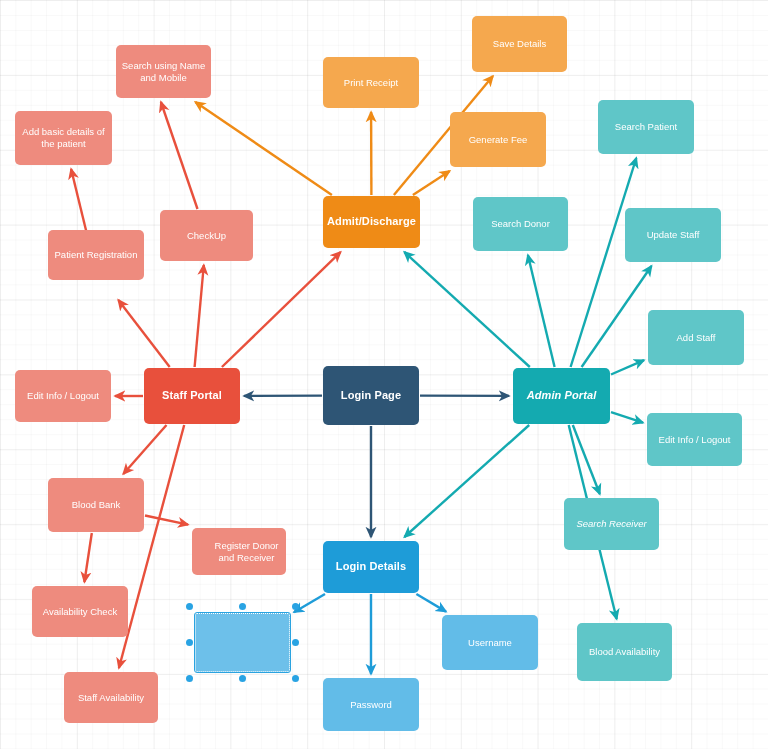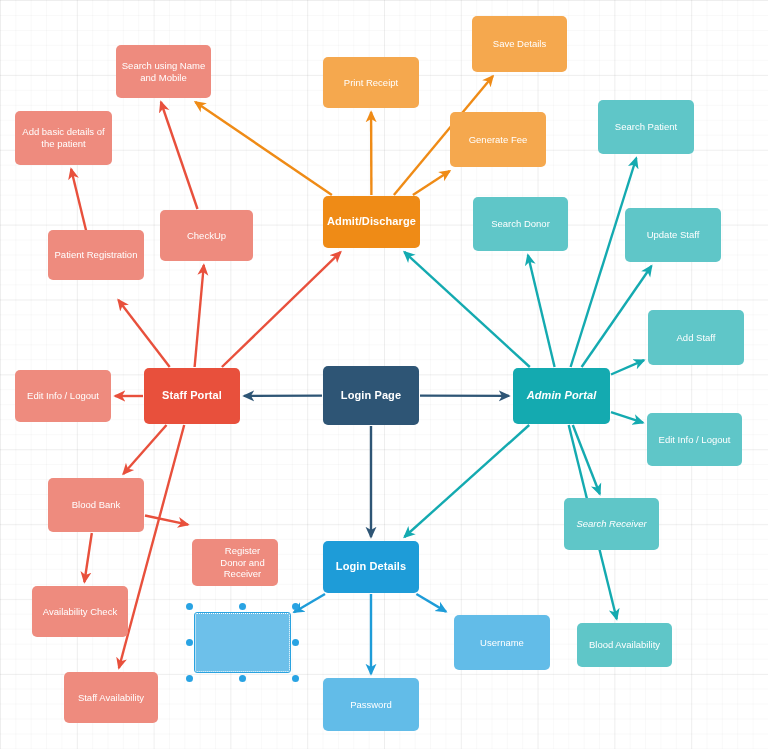--- a/index.html
+++ b/index.html
@@ -157,33 +157,33 @@
       </div>
       <div class="node leaf" style="left: 647px; top: 413px; width: 95px; height: 53px; background: rgb(95, 198, 200);">
         <span>Edit Info / Logout</span>
       </div>
       <div class="node leaf" style="left: 48px; top: 478px; width: 96px; height: 54px; background: rgb(238, 139, 126);">
         <span>Blood Bank</span>
       </div>
       <div class="node leaf" style="left: 564px; top: 498px; width: 95px; height: 52px; background: rgb(95, 198, 200); font-style: italic;">
         <span>Search Receiver</span>
       </div>
-      <div class="node leaf" style="left: 192px; top: 539px; width: 86px; height: 47px; background: rgb(238, 139, 126); padding-left: 20px;">
+      <div class="node leaf" style="left: 192px; top: 528px; width: 94px; height: 47px; background: rgb(238, 139, 126); padding-left: 20px;">
         <span>Register Donor and Receiver</span>
       </div>
       <div class="node hub" style="left: 323px; top: 541px; width: 96px; height: 52px; background: rgb(30, 156, 216);">
         <span>Login Details</span>
       </div>
       <div class="node leaf" style="left: 32px; top: 586px; width: 96px; height: 51px; background: rgb(238, 139, 126);">
         <span>Availability Check</span>
       </div>
-      <div class="node leaf" style="left: 454px; top: 615px; width: 96px; height: 55px; background: rgb(98, 188, 232);">
+      <div class="node leaf" style="left: 442px; top: 615px; width: 96px; height: 55px; background: rgb(98, 188, 232);">
         <span>Username</span>
       </div>
-      <div class="node leaf" style="left: 577px; top: 623px; width: 95px; height: 44px; background: rgb(95, 198, 200);">
+      <div class="node leaf" style="left: 577px; top: 623px; width: 95px; height: 58px; background: rgb(95, 198, 200);">
         <span>Blood Availability</span>
       </div>
       <div class="node leaf" style="left: 64px; top: 672px; width: 94px; height: 51px; background: rgb(238, 139, 126);">
         <span>Staff Availability</span>
       </div>
       <div class="node leaf" style="left: 323px; top: 678px; width: 96px; height: 53px; background: rgb(98, 188, 232);">
         <span>Password</span>
       </div>
     </div>
 

